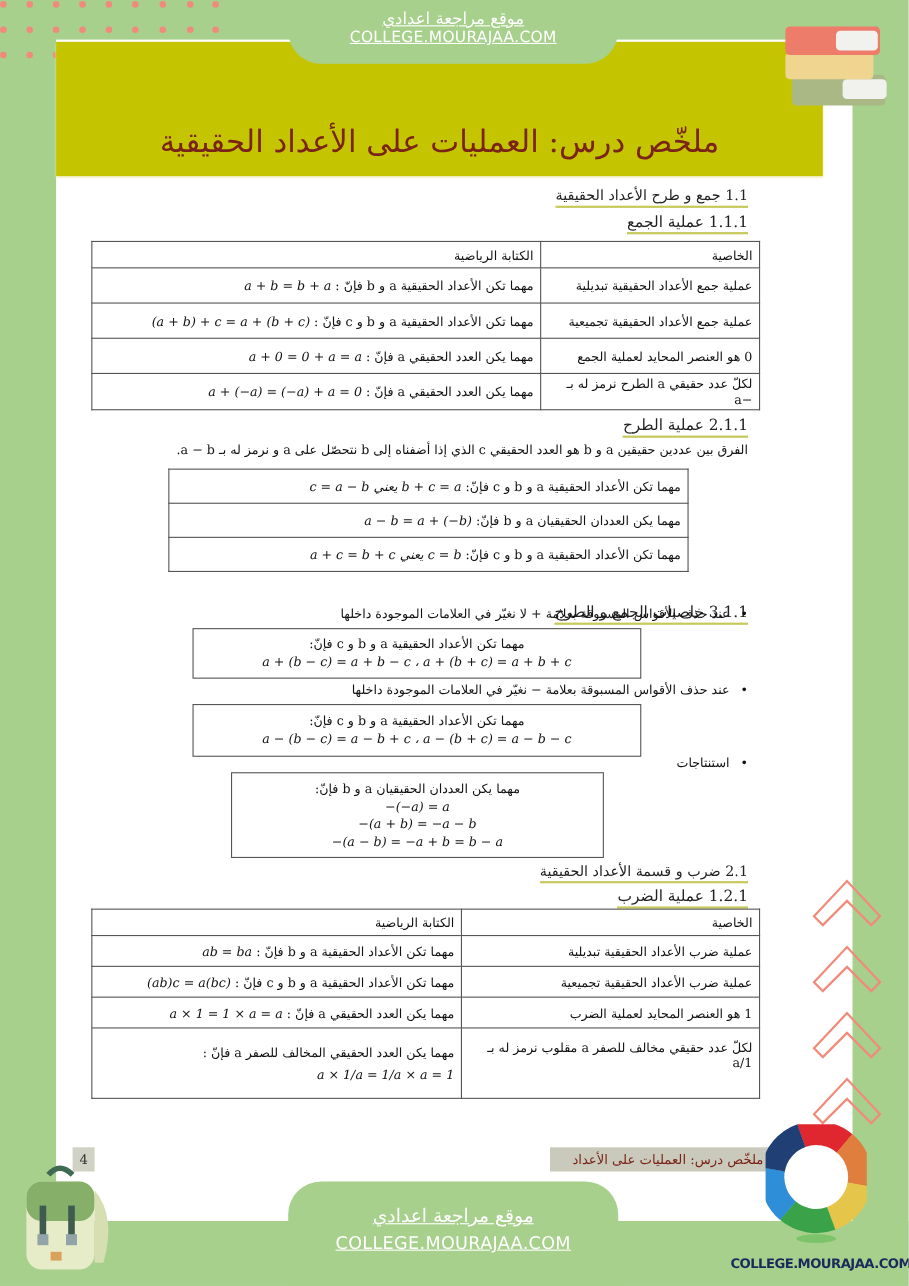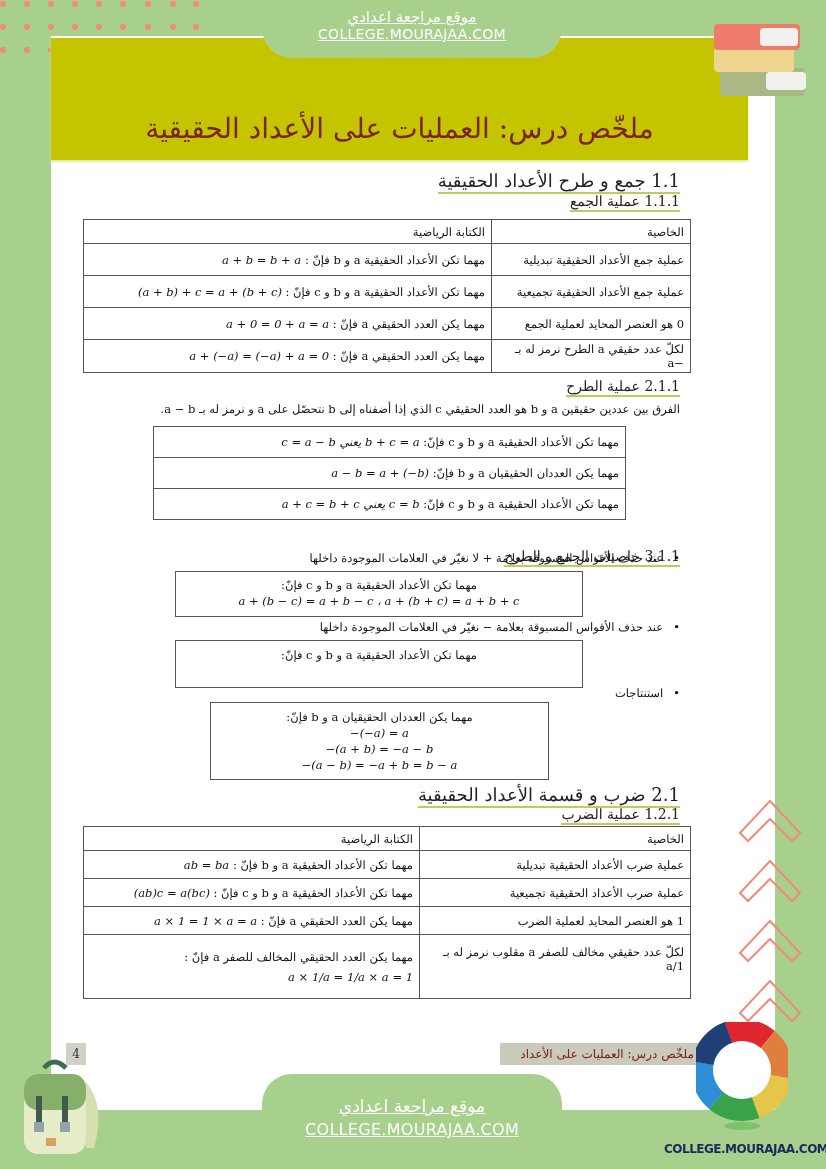--- a/index.html
+++ b/index.html
@@ -39,21 +39,21 @@
     text-align:center; color:#fff;
   }
   .bottom-tab .tab-line1 { margin-top:22px; font-size:17px; }
   .bottom-tab .tab-line2 { font-size:16px; margin-top:4px; }
   .bottom-band { position:absolute; left:0; top:1110px; width:826px; height:59px; background:#a8d08d; }
 
   .books { position:absolute; left:700px; top:10px; width:110px; height:85px; }
   .book { position:absolute; border-radius:4px; }
 
   .heading {
-    position:absolute; direction:rtl; color:#222; font-size:18px;
+    position:absolute; direction:rtl; color:#222; font-size:13px;
     border-bottom:2px solid #c6c95a; padding-bottom:1px;
     font-family:"DejaVu Serif", serif;
   }
   .heading.sub { font-size:14px; }
 
   table.tbl {
     position:absolute; border-collapse:collapse; direction:rtl;
     font-size:11.5px; color:#111;
   }
   table.tbl td {
@@ -192,20 +192,21 @@
 
 <div class="bullet" style="right:146px;top:551px;padding-left:40px;">عند حذف الأقواس المسبوقة بعلامة + لا نغيّر في العلامات الموجودة داخلها</div>
 <div class="box" style="left:175px;top:571px;width:406px;height:44px;">
   <div style="margin-top:5px">مهما تكن الأعداد الحقيقية a و b و c فإنّ:</div>
   <div class="math">a + (b − c) = a + b − c   ،   a + (b + c) = a + b + c</div>
 </div>
 
 <div class="bullet" style="right:146px;top:620px;">عند حذف الأقواس المسبوقة بعلامة − نغيّر في العلامات الموجودة داخلها</div>
 <div class="box" style="left:175px;top:640px;width:406px;height:46px;">
   <div style="margin-top:6px">مهما تكن الأعداد الحقيقية a و b و c فإنّ:</div>
+  <div class="math">a − (b − c) = a − b + c   ،   a − (b + c) = a − b − c</div>
 </div>
 
 <div class="bullet" style="right:146px;top:686px;">استنتاجات</div>
 <div class="box" style="left:210px;top:702px;width:337px;height:76px;">
   <div style="margin-top:6px">مهما يكن العددان الحقيقيان a و b فإنّ:</div>
   <div class="math">−(−a) = a</div>
   <div class="math">−(a + b) = −a − b</div>
   <div class="math">−(a − b) = −a + b = b − a</div>
 </div>
 

